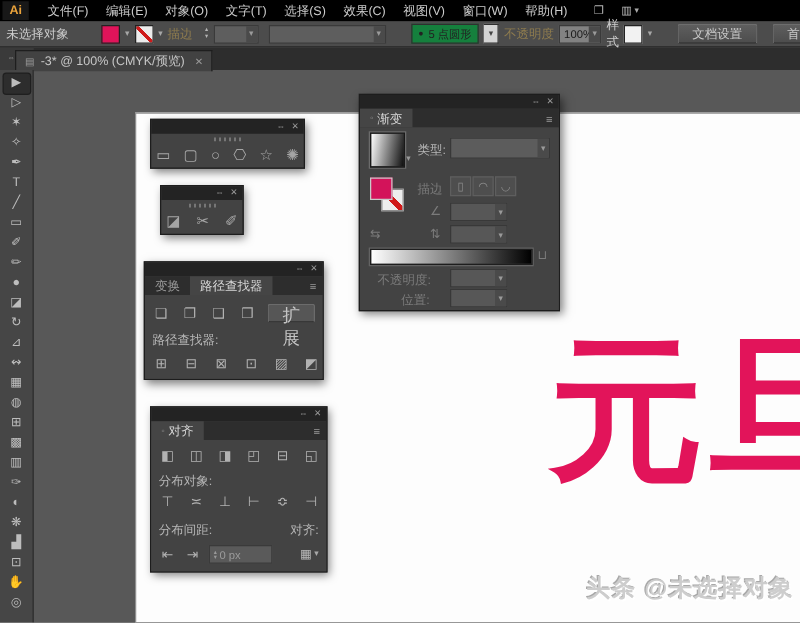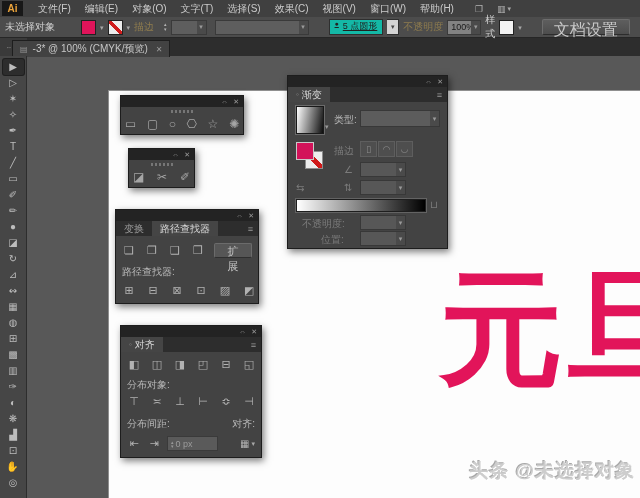--- a/index.html
+++ b/index.html
@@ -1,21 +1,21 @@
 <!DOCTYPE html>
 <html><head>
 <meta charset="utf-8">
 <style>
   html,body{margin:0;padding:0;background:#565656;}
   .app{position:relative;width:640px;height:498px;overflow:hidden;
        font-family:"Liberation Sans","DejaVu Sans",sans-serif;
        -webkit-font-smoothing:antialiased;cursor:default;}
 
   
-  .menubar{position:absolute;left:0;top:0;width:640px;height:17px;background:#404040;
+  .menubar{position:absolute;left:0;top:0;width:640px;height:17px;background:#000000;
            border-bottom:1px solid #2a2a2a;display:flex;align-items:center;
            font-size:10px;color:#cbcbcb;z-index:20;}
   .logo{width:21px;height:15px;margin:0 8px 0 2px;background:#181818;color:#eca43b;
         font-weight:bold;font-size:10px;display:flex;align-items:center;justify-content:center;}
   .menu-item{padding:0 7px;white-space:nowrap;}
   .mb-icons{margin-left:14px;display:flex;align-items:center;gap:14px;color:#b5b5b5;font-size:9px;}
   .mb-group{display:flex;align-items:center;gap:2px;}
 
   
   .controlbar{position:absolute;left:0;top:17px;width:640px;height:21px;background:#4c4c4c;
@@ -30,29 +30,29 @@
   .arr{font-size:7px;color:#a8a8a8;line-height:1;}
   .dim{color:#8f7c4e;white-space:nowrap;}
   .stepper{display:inline-flex;flex-direction:column;justify-content:center;font-size:5px;
            line-height:5px;color:#b5b5b5;margin-left:6px;}
   .field{position:relative;height:13px;background:#5e5e5e;border:1px solid #3a3a3a;flex:none;}
   .w36{width:34px;}  .w92{width:92px;margin-left:4px;}
   .w34{width:32px;background:#828282;}
   .fval{font-size:9px;color:#191919;line-height:13px;display:block;padding:0 3px;}
   .farr{position:absolute;right:0;top:0;bottom:0;width:9px;font-style:normal;font-size:7px;
         color:#9a9a9a;background:#4a4a4a;display:flex;align-items:center;justify-content:center;}
-  .brushbox{margin-left:16px;height:14px;background:#14b8a6;color:#222;display:flex;
-            gap:4px;padding:0 5px;font-size:9px;border:1px solid #2f2f2f;flex:none;text-decoration:underline;}
+  .brushbox{margin-left:16px;height:14px;background:#15803d;color:#222;display:flex;
+            align-items:center;gap:4px;padding:0 5px;font-size:9px;border:1px solid #2f2f2f;flex:none;}
   .bdot{font-size:7px;}
   .brusharr{width:11px;height:14px;background:#d4d4d4;border:1px solid #2f2f2f;border-left:none;
             font-size:7px;color:#444;display:flex;align-items:center;justify-content:center;flex:none;}
   .opgap{}
   .cbtn{height:16px;padding:0 11px;background:linear-gradient(#5e5e5e,#4d4d4d);
         border:1px solid #6d6d6d;border-bottom-color:#2c2c2c;border-radius:2px;color:#c8c8c8;
-        font-size:16px;font-family:inherit;margin-left:8px;white-space:nowrap;}
+        font-size:10px;font-family:inherit;margin-left:8px;white-space:nowrap;}
   .cbtn.first{margin-left:16px;}
 
   
   .tabbar{position:absolute;left:0;top:38px;width:640px;height:18px;background:#2d2d2d;z-index:15;}
   .dock-head{position:absolute;left:0;top:0;width:27px;height:18px;background:#3a3a3a;
              display:flex;align-items:center;justify-content:center;gap:4px;font-size:6px;color:#9c9c9c;}
   .doctab{position:absolute;left:12px;top:2px;height:16px;background:#424242;
           border:1px solid #1e1e1e;border-bottom:none;display:flex;align-items:center;gap:5px;
           padding:0 7px;font-size:10px;color:#c6c6c6;white-space:nowrap;}
   .dicon{font-size:8px;color:#9a9a9a;}
@@ -95,21 +95,21 @@
   .pfi{font-size:11px;color:#b2b2b2;width:14px;text-align:center;flex:none;}
 
   .shapes{left:93px;top:39px;width:124px;}
   .shapes .irow{justify-content:space-between;padding:2px 4px 3px;}
   .eraser{left:101px;top:92px;width:67px;}
   .eraser .irow{justify-content:space-between;padding:2px 4px 3px;}
 
   .pathfinder{left:88px;top:153px;width:144px;}
   .irow.modes{gap:9px;margin:4px 0 7px;}
   .xbtn{margin-left:auto;height:15px;padding:0 9px;background:#565656;border:1px solid #6b6b6b;
-        border-bottom-color:#2f2f2f;border-radius:2px;color:#c4c4c4;font-size:11px;font-family:inherit;}
+        border-bottom-color:#2f2f2f;border-radius:2px;color:#c4c4c4;font-size:14px;font-family:inherit;}
   .irow.pf{gap:10px;margin-top:5px;}
 
   .align{left:93px;top:269px;width:142px;}
   .irow.a{gap:9px;margin:3px 0 7px;}
   .p-split{display:flex;justify-content:space-between;margin-top:2px;}
   .brow{display:flex;align-items:center;gap:6px;margin-top:3px;}
   .spfield{width:46px;height:13px;background:#5a5a5a;border:1px solid #3a3a3a;font-size:9px;
            color:#9c9c9c;display:flex;align-items:center;padding-left:3px;gap:2px;}
   .stp{display:inline-flex;flex-direction:column;font-size:5px;line-height:4px;color:#999;font-style:normal;}
   .alignto{margin-left:auto;font-size:10px;color:#b5b5b5;display:flex;align-items:center;gap:2px;}

